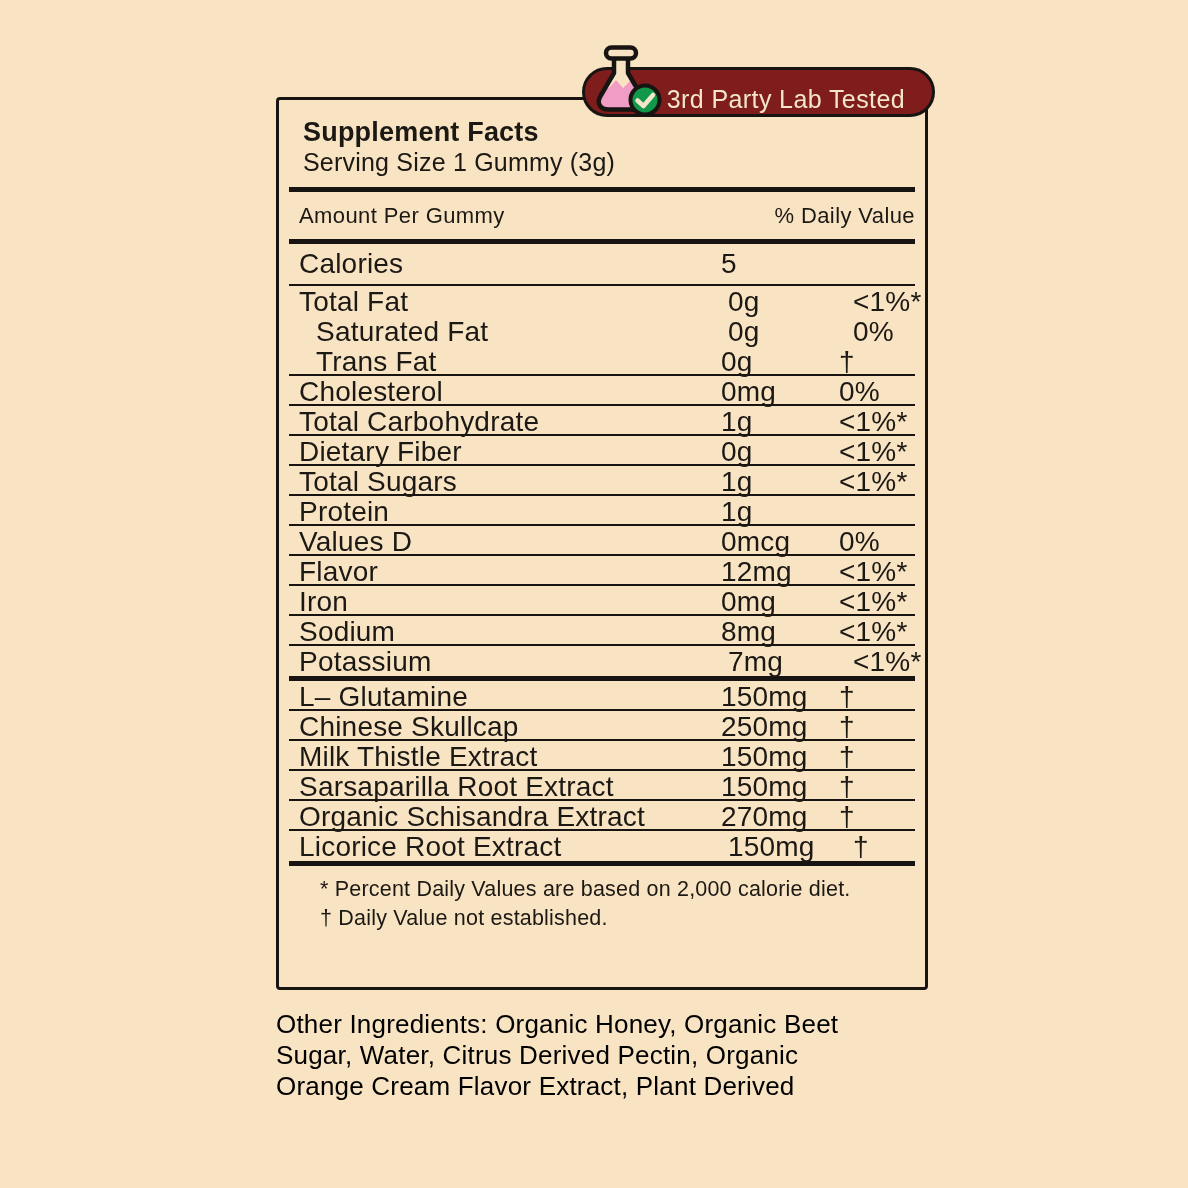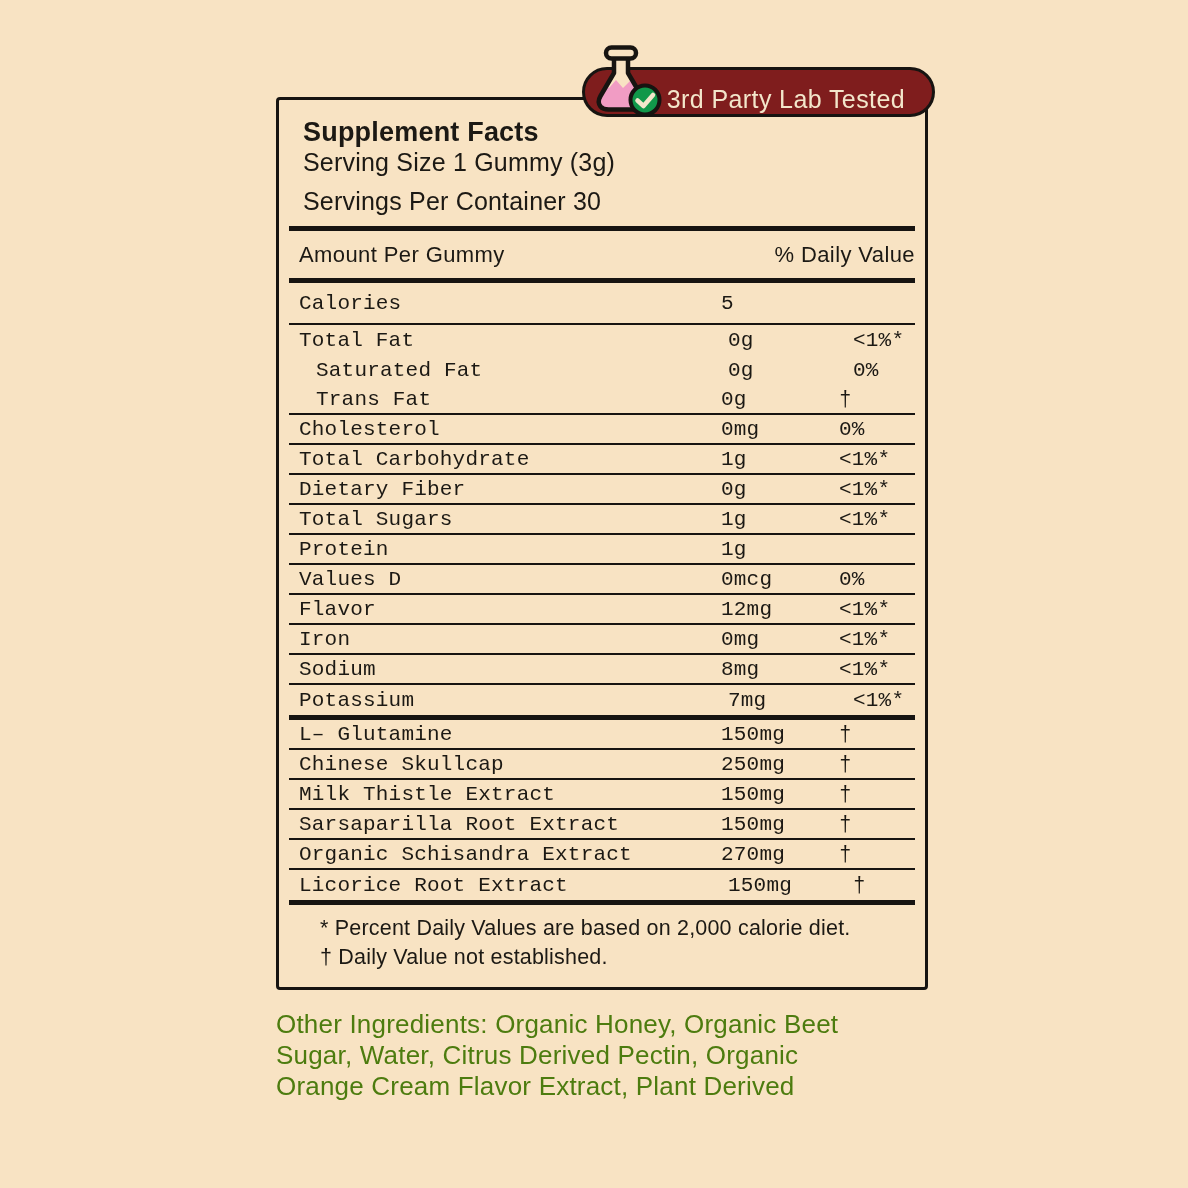--- a/index.html
+++ b/index.html
@@ -32,24 +32,23 @@
     display:flex; justify-content:space-between; align-items:center;
     height:47px; padding-left:10px; font-size:22px; letter-spacing:.4px;
   }
 
   .row {
     display:grid;
     grid-template-columns:422px 118px 1fr;
     align-items:center;
     height:30px;
     padding-left:10px;
-    font-size:21px;
+    font-size:28px;
     letter-spacing:.2px;
     border-bottom:2px solid #171411;
-    font-family:Liberation Mono, monospace;
   }
   .row.tall { height:42px; }
   .row.nb   { border-bottom:none;gap:7px; }
   .row.ind .c-label { padding-left:17px; }
   .c-amount, .c-dv { white-space:nowrap; }
 
   .footnotes { padding:9px 0 0 3px; font-size:21.5px; line-height:29px; letter-spacing:.2px;margin-left:28px; }
 
   
   .badge {
@@ -64,31 +63,30 @@
   .badge-label {
     color:#f3e6cb; font-size:25px; letter-spacing:.4px; white-space:nowrap;
   }
   .flask-wrap {
     position:absolute; left:4px; top:-25px; width:78px; height:82px;
   }
 
   
   .other-ing {
     position:absolute; left:276px; top:1009px; width:680px;
-    font-size:26px; line-height:31px; letter-spacing:.2px; color:#4d7c0f;
+    font-size:26px; line-height:31px; letter-spacing:.2px; color:#000000;
   }
 </style>
 </head>
 <body>
 
 <div class="panel">
   <div class="panel-head">
     <div class="panel-title">Supplement Facts</div>
     <div class="panel-sub">Serving Size 1 Gummy (3g)</div>
-    <div class="panel-sub">Servings Per Container 30</div>
   </div>
 
   <div class="table">
     <div class="bar-thick first"></div>
 
     <div class="hdr-row">
       <span>Amount Per Gummy</span>
       <span>% Daily Value</span>
     </div>
 

